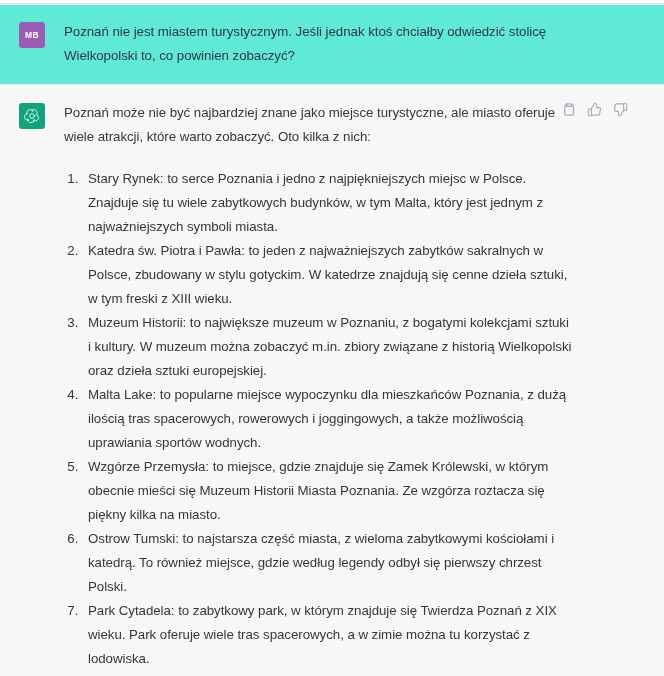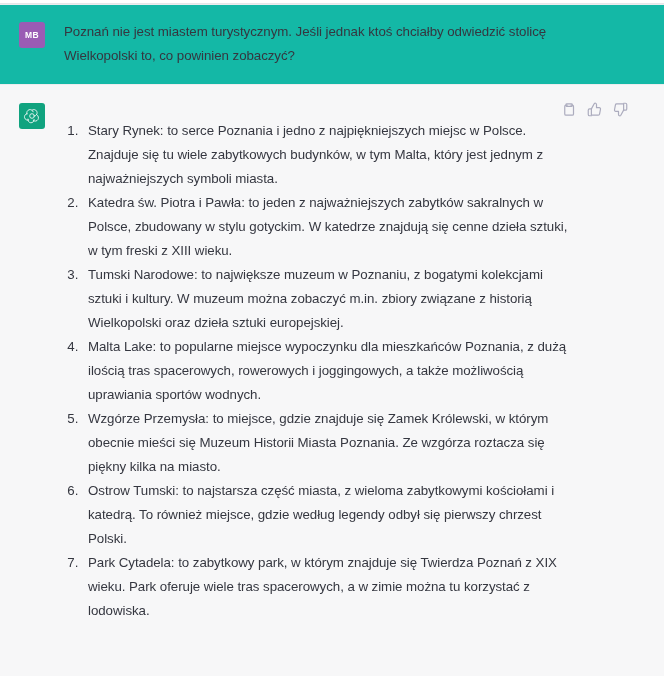--- a/index.html
+++ b/index.html
@@ -36,21 +36,21 @@
 
   
   .msg {
     width: 100%;
     display: flex;
     align-items: flex-start;
     padding: 15px 0 16px 0;
     position: relative;
   }
   .msg-user {
-    background: #14b8a6;
+    background: #5eead4;
     border-bottom: 1px solid #ececee;
     min-height: 79px;
   }
   .msg-assistant {
     background: #f7f7f8;
     border-bottom: 1px solid #ececee;
     min-height: 593px;
     padding-top: 16px;
   }
 
@@ -160,25 +160,26 @@
           <path d="M18.6 10.4c2.1 1.5 2.6 4.3 1.3 6.4-1.3 2.1-4.1 2.7-6.2 1.4"></path>
           <path d="M14.9 18.8c0 2.6-2 4.6-4.5 4.4-2.5-.2-4.2-2.4-3.9-4.9" transform="translate(0,-2.2)"></path>
           <path d="M7.6 17.4c-2.4.7-4.9-.7-5.5-3.1-.6-2.4.8-4.8 3.2-5.5"></path>
           <path d="M5.2 9.4C4.4 7 5.7 4.5 8 3.7c2.3-.8 4.8.4 5.6 2.7"></path>
           <circle cx="12" cy="12" r="3.1"></circle>
         </svg>
       </div>
     </div>
 
     <div class="content-col">
+      <p class="para">Poznań może nie być najbardziej znane jako miejsce turystyczne, ale miasto oferuje wiele atrakcji, które warto zobaczyć. Oto kilka z nich:</p>
 
       <ol class="list">
         <li>Stary Rynek: to serce Poznania i jedno z najpiękniejszych miejsc w Polsce. Znajduje się tu wiele zabytkowych budynków, w tym Malta, który jest jednym z najważniejszych symboli miasta.</li>
         <li>Katedra św. Piotra i Pawła: to jeden z najważniejszych zabytków sakralnych w Polsce, zbudowany w stylu gotyckim. W katedrze znajdują się cenne dzieła sztuki, w tym freski z XIII wieku.</li>
-        <li>Tumski Narodowe: to największe muzeum w Poznaniu, z bogatymi kolekcjami sztuki i kultury. W muzeum można zobaczyć m.in. zbiory związane z historią Wielkopolski oraz dzieła sztuki europejskiej.</li>
+        <li>Muzeum Historii: to największe muzeum w Poznaniu, z bogatymi kolekcjami sztuki i kultury. W muzeum można zobaczyć m.in. zbiory związane z historią Wielkopolski oraz dzieła sztuki europejskiej.</li>
         <li>Malta Lake: to popularne miejsce wypoczynku dla mieszkańców Poznania, z dużą ilością tras spacerowych, rowerowych i joggingowych, a także możliwością uprawiania sportów wodnych.</li>
         <li>Wzgórze Przemysła: to miejsce, gdzie znajduje się Zamek Królewski, w którym obecnie mieści się Muzeum Historii Miasta Poznania. Ze wzgórza roztacza się piękny kilka na miasto.</li>
         <li>Ostrow Tumski: to najstarsza część miasta, z wieloma zabytkowymi kościołami i katedrą. To również miejsce, gdzie według legendy odbył się pierwszy chrzest Polski.</li>
         <li>Park Cytadela: to zabytkowy park, w którym znajduje się Twierdza Poznań z XIX wieku. Park oferuje wiele tras spacerowych, a w zimie można tu korzystać z lodowiska.</li>
       </ol>
 
     </div>
 
     <div class="actions">
       <button class="icon-btn" title="Copy">

